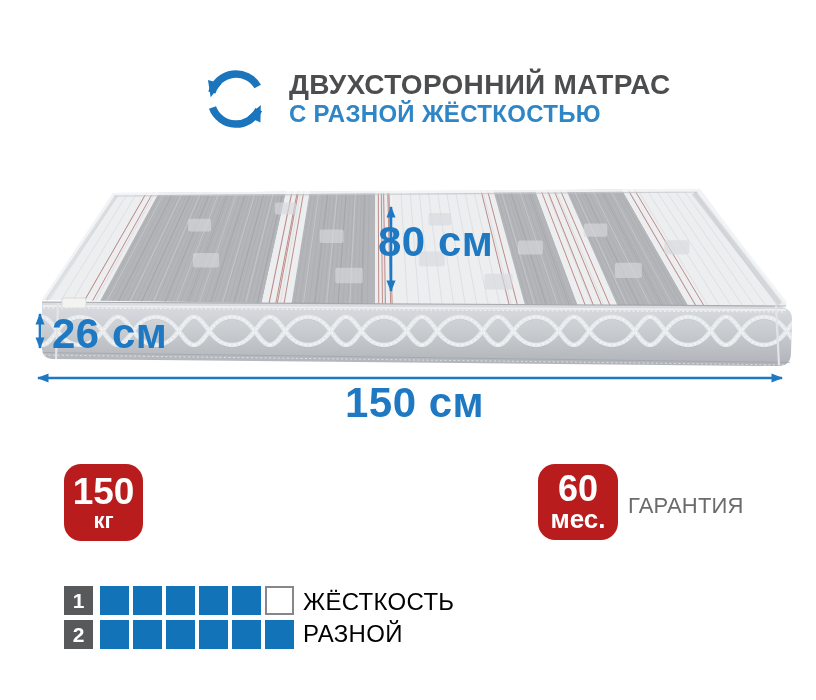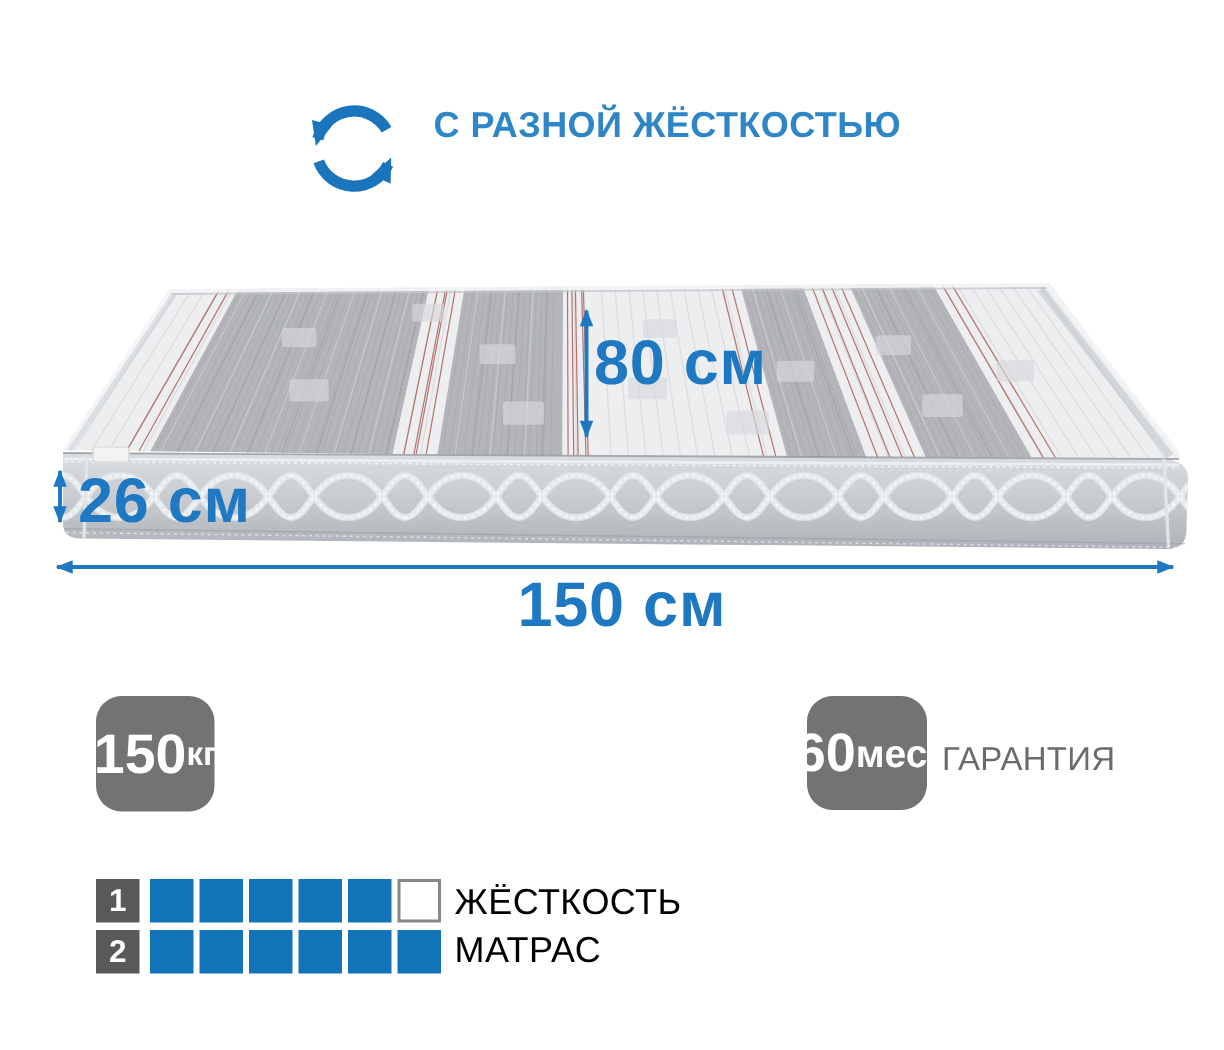--- a/index.html
+++ b/index.html
@@ -7,26 +7,26 @@
          font-family:"Liberation Sans", sans-serif;}
   
   .hdr-icon{position:absolute;left:201px;top:64px;width:70px;height:70px;}
   .hdr-text{position:absolute;left:289px;top:70px;}
   .hdr-title{font-size:28px;font-weight:bold;color:#4c4d4f;letter-spacing:.3px;line-height:30px;}
   .hdr-sub{font-size:24px;font-weight:bold;color:#2e86c6;letter-spacing:.3px;line-height:26px;margin-top:1px;}
   
   .mattress{position:absolute;left:0;top:0;}
   
   .dim{position:absolute;font-weight:bold;color:#1e78c2;font-size:42px;line-height:44px;letter-spacing:.5px;}
-  .dim-80{left:396px;top:220px;}
+  .dim-80{left:378px;top:220px;}
   .dim-26{left:52px;top:312px;text-align:right;}
   .dim-190{left:345px;top:381px;}
   
-  .badge{position:absolute;background:#737373;border-radius:17px;color:#ffffff;
-         display:flex;flex-direction:row;align-items:center;justify-content:center;font-weight:bold;}
+  .badge{position:absolute;background:#b91c1c;border-radius:17px;color:#ffffff;
+         display:flex;flex-direction:column;align-items:center;justify-content:center;font-weight:bold;}
   .badge-load{left:64px;top:464px;width:79px;height:77px;}
   .badge-war{left:538px;top:464px;width:80px;height:76px;}
   .badge-value{font-size:37px;line-height:36px;}
   .badge-unit{font-size:22px;line-height:22px;margin-top:0;}
   .badge-war .badge-value{font-size:36px;line-height:34px;}
   .badge-war .badge-unit{font-size:26px;line-height:26px;}
   .badge-label{position:absolute;color:#6a6b6d;font-size:22px;line-height:32px;letter-spacing:.2px;}
   .label-load{left:157px;top:469px;}
   .label-war{left:628px;top:490px;}
   
@@ -51,20 +51,21 @@
     <defs>
       <marker id="iconAh" markerUnits="userSpaceOnUse" markerWidth="20" markerHeight="18" refX="12" refY="9" orient="auto">
         <path d="M1,2 L17,9 L1,16 Z" fill="#1b75bc"></path>
       </marker>
     </defs>
     <path d="M56.7,22.5 A25,25 0 0 0 10.9,28.5" fill="none" stroke="#1b75bc" stroke-width="7.5" marker-end="url(#iconAh)"></path>
     <path d="M11.5,43.6 A25,25 0 0 0 57.7,45.6" fill="none" stroke="#1b75bc" stroke-width="7.5" marker-end="url(#iconAh)"></path>
   </svg>
 
   <div class="hdr-text">
+    <div class="hdr-title">ДВУХСТОРОННИЙ МАТРАС</div>
     <div class="hdr-sub">С РАЗНОЙ ЖЁСТКОСТЬЮ</div>
   </div>
 
   <svg class="mattress" id="mattress-art" width="816" height="430" viewBox="0 0 816 430">
     <defs>
       <linearGradient id="sideGrad" x1="0" y1="302" x2="0" y2="368" gradientUnits="userSpaceOnUse">
         <stop offset="0" stop-color="#dadde1"></stop>
         <stop offset="0.5" stop-color="#c6cace"></stop>
         <stop offset="1" stop-color="#aeb2b8"></stop>
       </linearGradient>
@@ -312,15 +313,15 @@
   <div class="firm-row firm-row-2" id="firm-row-1">
       <div class="firm-num">2</div>
       <div class="firm-sq filled"></div>
       <div class="firm-sq filled"></div>
       <div class="firm-sq filled"></div>
       <div class="firm-sq filled"></div>
       <div class="firm-sq filled"></div>
       <div class="firm-sq filled"></div>
     </div>
   <div class="firm-label firm-label-1">ЖЁСТКОСТЬ</div>
-  <div class="firm-label firm-label-2">МАТРАС</div>
+  <div class="firm-label firm-label-2">РАЗНОЙ</div>
 
 </div>
 
 </body></html>

